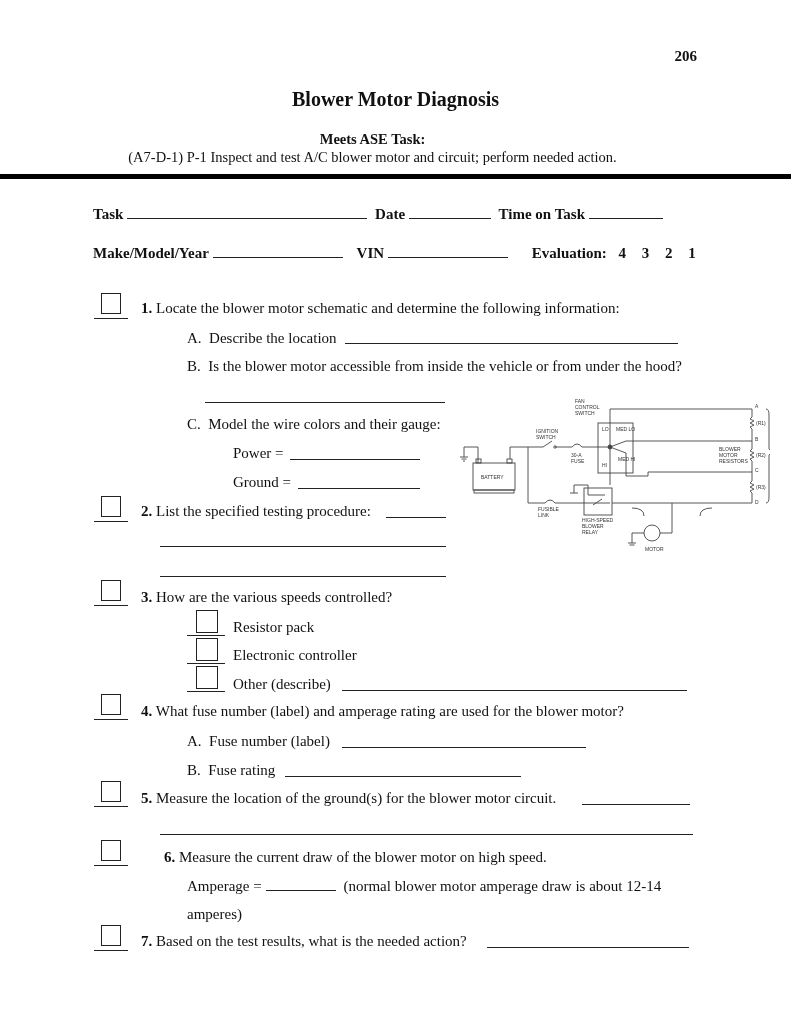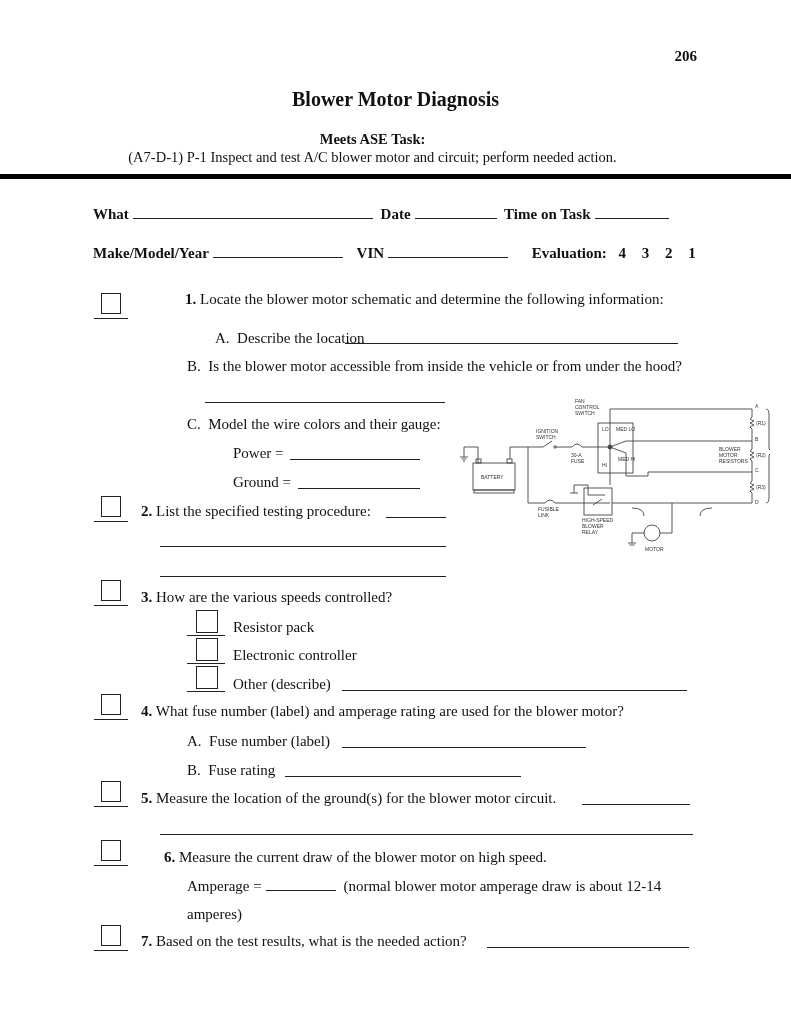--- a/index.html
+++ b/index.html
@@ -29,40 +29,40 @@
 
 <div class="abs pnum">206</div>
 <div class="abs title">Blower Motor Diagnosis</div>
 <div class="abs task">
   <b>Meets ASE Task:</b>
   <span style="display:inline-block;width:86%;white-space:normal;">(A7-D-1) P-1  Inspect and test A/C blower motor and circuit; perform needed action.</span>
 </div>
 <div class="abs rule"></div>
 
 <div class="abs hdr" style="left:93px; top:205px;">
-  <span>What</span><span class="fill" style="width:240px"></span>
+  <span>Task</span><span class="fill" style="width:240px"></span>
   <span>Date</span><span class="fill" style="width:82px"></span>
   <span>Time on Task</span><span class="fill" style="width:74px"></span>
 </div>
 <div class="abs hdr" style="left:93px; top:244px;">
   <span>Make/Model/Year</span><span class="fill" style="width:130px"></span>
   <span style="margin-left:6px">VIN</span><span class="fill" style="width:120px"></span>
   <span style="margin-left:16px">Evaluation:</span>
   <span style="margin-left:8px">4</span>
   <span style="margin-left:12px">3</span>
   <span style="margin-left:12px">2</span>
   <span style="margin-left:12px">1</span>
 </div>
 
 <div class="cbwrap" style="left:94px; top:293px;">
     <div class="cb"></div>
     <div class="cbline"></div>
   </div>
-<div class="abs q" style="left:141px; top:291px;margin-left:44px;"><span class="n">1.</span> <span>Locate the blower motor schematic and determine the following information:</span></div>
-<div class="abs q" style="left:187px; top:330px;margin-left:28px;"><span>A.</span>&nbsp; <span>Describe the location</span></div>
+<div class="abs q" style="left:141px; top:300px;"><span class="n">1.</span> <span>Locate the blower motor schematic and determine the following information:</span></div>
+<div class="abs q" style="left:187px; top:330px;"><span>A.</span>&nbsp; <span>Describe the location</span></div>
 <div class="ln" style="left:345px; top:343px; width:333px;"></div>
 <div class="abs q" style="left:187px; top:358px;"><span>B.</span>&nbsp; <span>Is the blower motor accessible from inside the vehicle or from under the hood?</span></div>
 <div class="ln" style="left:205px; top:402px; width:240px;"></div>
 <div class="abs q" style="left:187px; top:416px;"><span>C.</span>&nbsp; <span>Model the wire colors and their gauge:</span></div>
 <div class="abs q" style="left:233px; top:445px;">Power =</div>
 <div class="ln" style="left:290px; top:459px; width:130px;"></div>
 <div class="abs q" style="left:233px; top:474px;">Ground =</div>
 <div class="ln" style="left:298px; top:488px; width:122px;"></div>
 
 <div class="cbwrap" style="left:94px; top:496px;">

